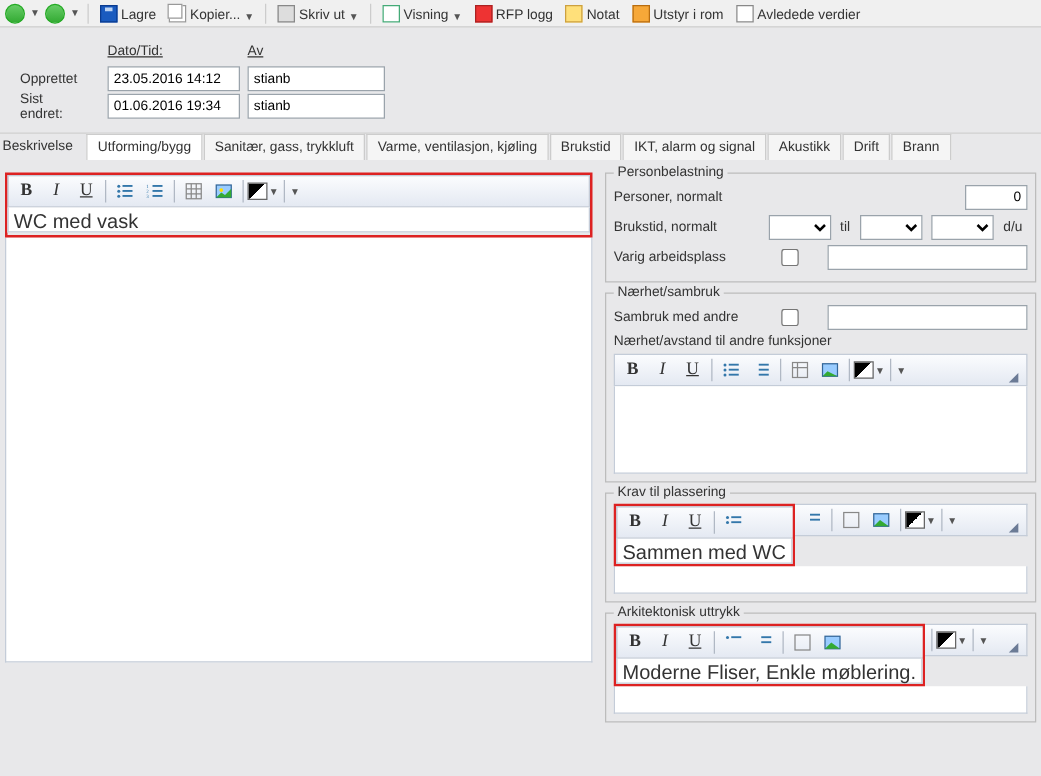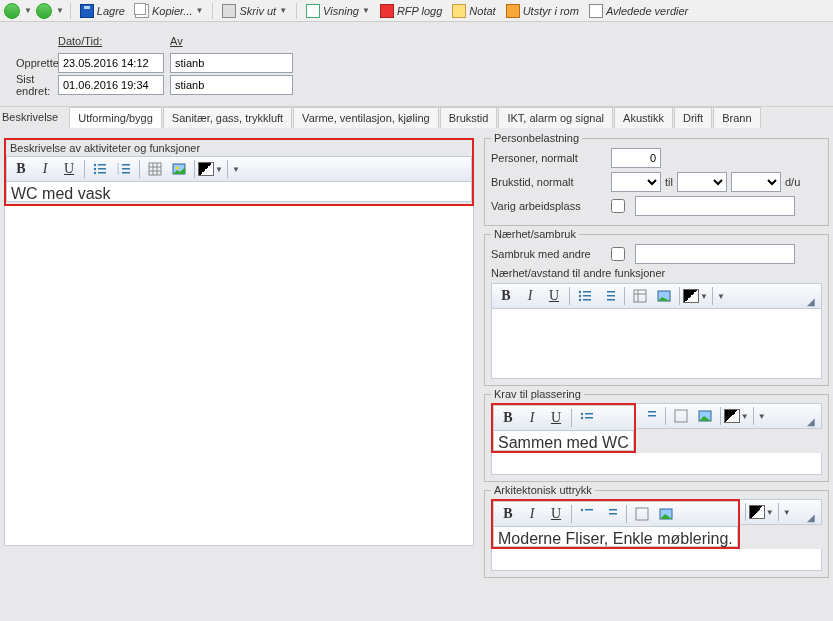--- a/index.html
+++ b/index.html
@@ -2,39 +2,39 @@
 <html><head>
 <meta charset="utf-8">
 <style>
 * { box-sizing: border-box; margin: 0; padding: 0; }
 body { font-family: Arial, sans-serif; font-size: 11px; background: #e8e8ea; color: #333; width: 833px; }
 .toolbar-top { display: flex; align-items: center; gap: 4px; padding: 2px 4px; background: #f0f0f0; border-bottom: 1px solid #ccc; height: 22px; }
 .toolbar-top .nav-btn { width: 16px; height: 16px; border-radius: 50%; background: linear-gradient(#6c6,#3a3); border: 1px solid #2a2; display: inline-block; }
 .toolbar-top .dd { font-size: 8px; color: #555; }
 .toolbar-top .sep { width: 1px; height: 16px; background: #ccc; margin: 0 2px; }
 .toolbar-top .icon { width: 14px; height: 14px; display: inline-block; }
-.toolbar-top .tb-item { display: flex; align-items: center; gap: 3px; padding: 0 3px; cursor: default; font-style: italic; }
+.toolbar-top .tb-item { display: flex; align-items: flex-end; gap: 3px; padding: 0 3px; cursor: default; }
 .ic-floppy { background:#1a5bbf; border:1px solid #0a3b8f; position:relative; }
 .ic-floppy:after{content:'';position:absolute;top:1px;left:3px;width:6px;height:3px;background:#bbd3f3;}
 .ic-copy{border:1px solid #999;background:#fff;position:relative;}
 .ic-copy:after{content:'';position:absolute;top:-2px;left:-2px;width:10px;height:10px;border:1px solid #999;background:#fff;}
 .ic-print{background:#ddd;border:1px solid #888;}
 .ic-grid{background:#fff;border:1px solid #4a7;position:relative;}
 .ic-book{background:#e33;border:1px solid #a22;}
 .ic-note{background:#ffe07a;border:1px solid #cca040;}
 .ic-box{background:#f7a838;border:1px solid #b86d10;}
 .ic-calc{background:#fff;border:1px solid #888;}
 .meta { padding: 8px 0 10px 0; }
 .meta-row { display: flex; align-items: center; height: 22px; }
 .meta-row .lbl0 { width: 58px; color: #333; padding-left: 16px; }
 .meta-row .hdr { text-decoration: underline; font-weight: normal; }
-.meta-row .col1 { width: 112px; }
+.meta-row .col1 { width: 112px; margin-left: 28px; }
 .meta-row .col2 { width: 120px; }
 .meta input { width: 106px; height: 20px; border: 1px solid #9aa3ab; padding: 2px 4px; font-size: 11px; }
-.meta .col2 input { width: 123px; }
+.meta .col2 input { width: 110px; }
 .tabs { display: flex; border-top: 1px solid #d0d0d0; background: #e8e8ea; }
 .tabs .tab { padding: 4px 8px; border: 1px solid #ccc; border-bottom: none; background: #f5f5f5; margin-right: 1px; cursor: default; white-space: nowrap; }
 .tabs .tab:first-child { padding-left: 2px; padding-right: 10px; background: transparent; border: none; }
 .tabs .tab.active { background: #fff; }
 .main { display: flex; padding: 10px 4px 4px 4px; gap: 10px; background: #e8e8ea; }
 .left { width: 470px; }
 .right { flex: 1; display: flex; flex-direction: column; gap: 8px; }
 .fieldset { position: relative; border: 1px solid #bcbcbc; padding: 8px 6px 6px 6px; background: #e8e8ea; }
 .fieldset .legend { position: absolute; top: -7px; left: 6px; background: #e8e8ea; padding: 0 3px; font-size: 11px; }
 .annot { border: 2px solid #d22; position: relative; }
@@ -46,21 +46,21 @@
 .rt-btn svg { width: 14px; height: 14px; }
 .rt-sep { width: 1px; height: 18px; background: #b0b8c4; margin: 0 3px; }
 .rt-dd { width: 10px; font-size: 8px; text-align: center; color: #555; }
 .rt-swatch { display:flex; align-items:center; }
 .rt-swatch .sw { width:16px; height:14px; background: linear-gradient(135deg,#000 50%,#fff 50%); border:1px solid #666; }
 .rt-spacer { flex: 1; }
 .rt-anchor { width: 12px; height: 10px; align-self: flex-end; margin-top:auto; color:#6b7b96; font-size:10px; }
 .editor { flex: 1; background: #fff; border: 1px solid #c4ccd8; border-top:none; padding: 3px 4px; font-size: 11px; min-height: 20px; }
 .left .editor { min-height: 340px; }
 .mini-editor { min-height: 48px; }
-.form-row { display: flex; align-items: center; height: 22px; margin-bottom: 2px; }
+.form-row { display: flex; align-items: center; height: 22px; margin-bottom: 2px; justify-content: space-between; }
 .form-row .lbl { width: 120px; }
 .form-row input[type=text] { width: 50px; height: 20px; border: 1px solid #9aa3ab; text-align: right; padding: 2px 4px; font-size: 11px; }
 .form-row select { height: 20px; border: 1px solid #9aa3ab; font-size: 11px; background: #fff; }
 .form-row .chk { width: 14px; height: 14px; }
 .form-row .txt { margin: 6px 4px; }
 .krav-annot { border: 2px solid #d22; display: inline-block; }
 .rt-row { display: flex; }
 .rt-subtool { flex: 1; display: flex; align-items: center; background: linear-gradient(#fbfcfe,#e4e9f2); border: 1px solid #c4ccd8; border-left: none; padding: 2px; height: 26px; }
 .editor-line { background:#fff; border:1px solid #c4ccd8; border-top:none; padding:3px 4px; font-size:16px; height:20px; }
 </style>
@@ -140,21 +140,20 @@
   <span class="tab">Akustikk</span>
   <span class="tab">Drift</span>
   <span class="tab">Brann</span>
 
 </div>
 
 <div class="main">
 
   <div class="left">
     <div class="annot" style="padding-bottom:2px;">
-      <div style="padding:2px 4px;">Beskrivelse av aktiviteter og funksjoner</div>
       <div class="rt-toolbar">
         <span class="rt-btn b">B</span>
         <span class="rt-btn i">I</span>
         <span class="rt-btn u">U</span>
         <span class="rt-sep"></span>
         <span class="rt-btn">
             <svg viewBox="0 0 14 14">
               <circle cx="2" cy="3" r="1.2" fill="#37a"></circle>
               <rect x="5" y="2" width="8" height="1.5" fill="#37a"></rect>
               <circle cx="2" cy="7" r="1.2" fill="#37a"></circle>

